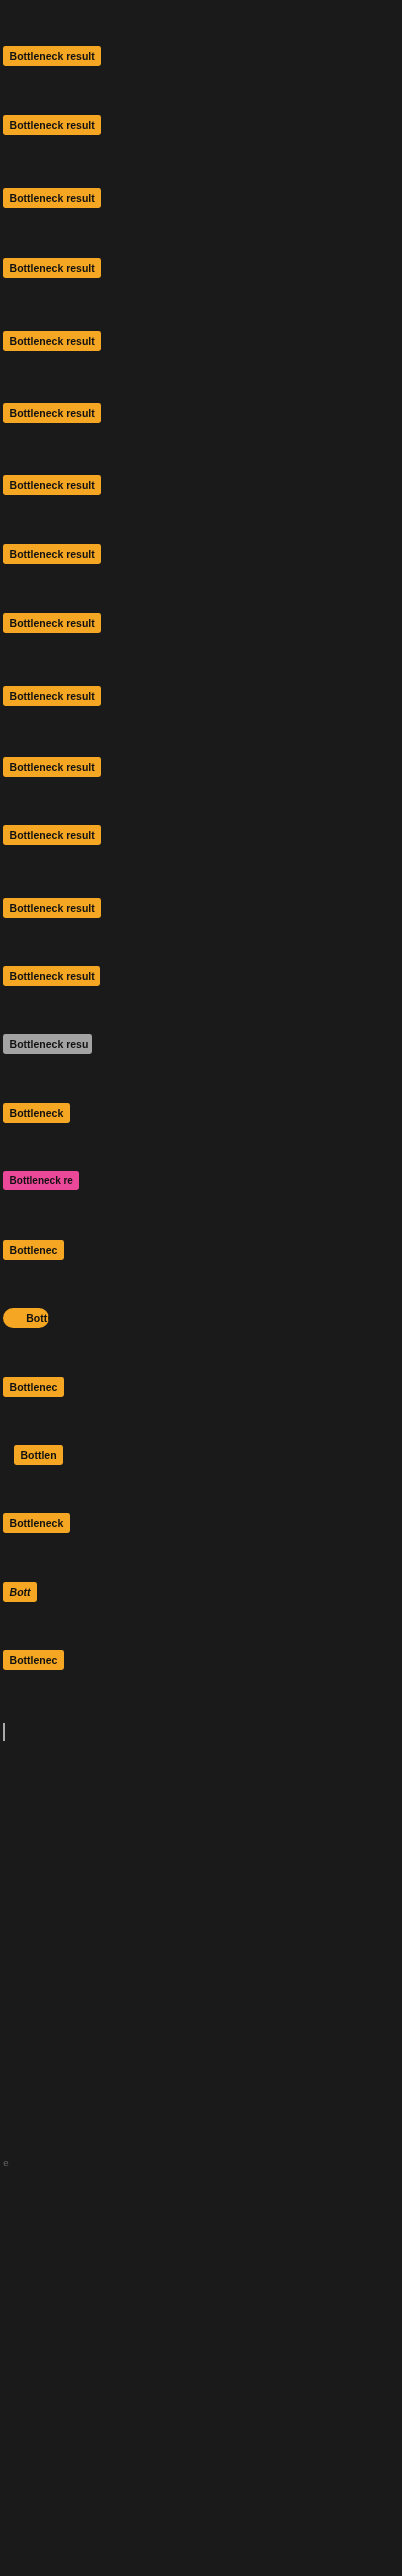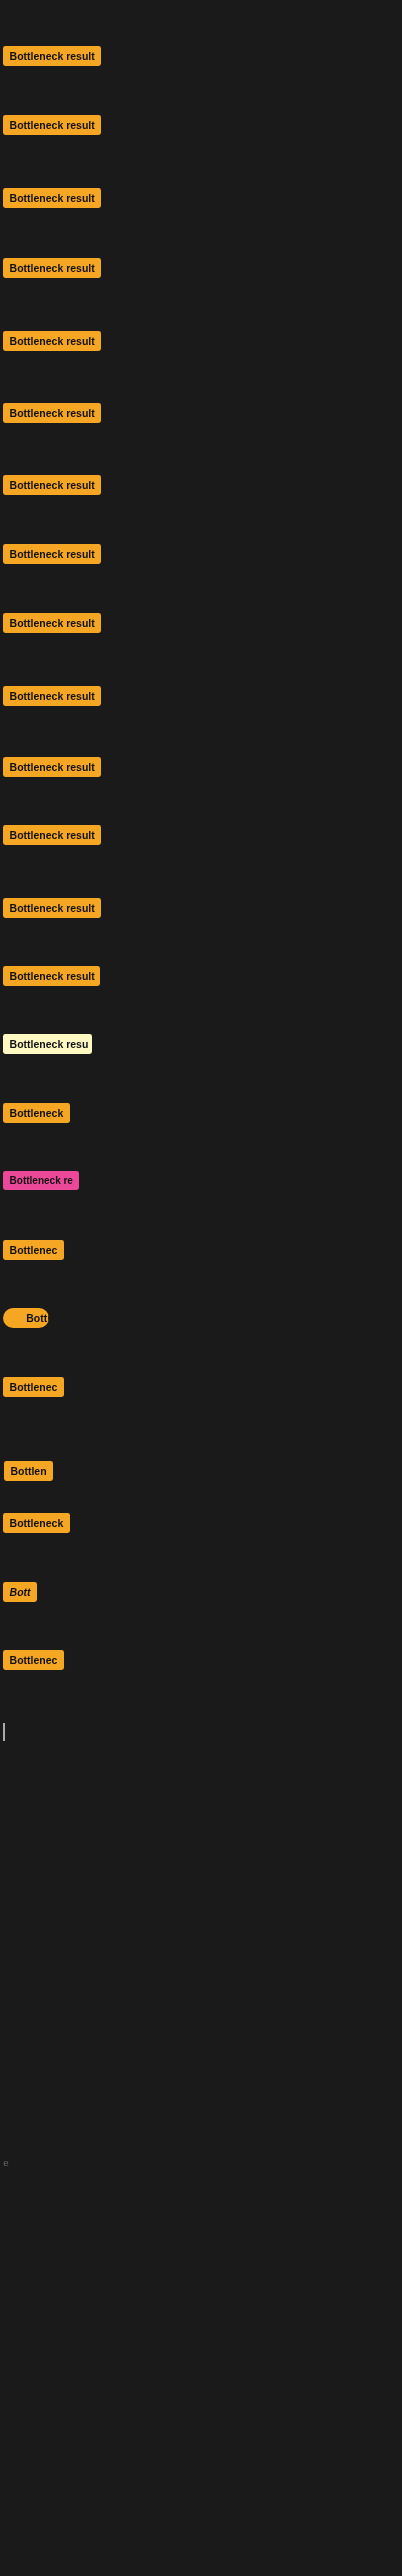--- a/index.html
+++ b/index.html
@@ -38,27 +38,27 @@
       <div style="position: absolute; top: 331px; left: 3.2px;"><span style="display: inline-block; background-color: rgb(245, 166, 35); color: rgb(17, 17, 17); font-size: 10.5px; font-weight: bold; padding: 4px 6.4px; border-radius: 2.4px; max-width: 105px; overflow: hidden; white-space: nowrap;">Bottleneck result</span></div>
       <div style="position: absolute; top: 403px; left: 3.2px;"><span style="display: inline-block; background-color: rgb(245, 166, 35); color: rgb(17, 17, 17); font-size: 10.5px; font-weight: bold; padding: 4px 6.4px; border-radius: 2.4px; max-width: 105px; overflow: hidden; white-space: nowrap;">Bottleneck result</span></div>
       <div style="position: absolute; top: 475px; left: 3.2px;"><span style="display: inline-block; background-color: rgb(245, 166, 35); color: rgb(17, 17, 17); font-size: 10.5px; font-weight: bold; padding: 4px 6.4px; border-radius: 2.4px; max-width: 105px; overflow: hidden; white-space: nowrap;">Bottleneck result</span></div>
       <div style="position: absolute; top: 544px; left: 3.2px;"><span style="display: inline-block; background-color: rgb(245, 166, 35); color: rgb(17, 17, 17); font-size: 10.5px; font-weight: bold; padding: 4px 6.4px; border-radius: 2.4px; max-width: 105px; overflow: hidden; white-space: nowrap;">Bottleneck result</span></div>
       <div style="position: absolute; top: 613px; left: 3.2px;"><span style="display: inline-block; background-color: rgb(245, 166, 35); color: rgb(17, 17, 17); font-size: 10.5px; font-weight: bold; padding: 4px 6.4px; border-radius: 2.4px; max-width: 105px; overflow: hidden; white-space: nowrap;">Bottleneck result</span></div>
       <div style="position: absolute; top: 686px; left: 3.2px;"><span style="display: inline-block; background-color: rgb(245, 166, 35); color: rgb(17, 17, 17); font-size: 10.5px; font-weight: bold; padding: 4px 6.4px; border-radius: 2.4px; max-width: 105px; overflow: hidden; white-space: nowrap;">Bottleneck result</span></div>
       <div style="position: absolute; top: 757px; left: 3.2px;"><span style="display: inline-block; background-color: rgb(245, 166, 35); color: rgb(17, 17, 17); font-size: 10.5px; font-weight: bold; padding: 4px 6.4px; border-radius: 2.4px; max-width: 105px; overflow: hidden; white-space: nowrap;">Bottleneck result</span></div>
       <div style="position: absolute; top: 825px; left: 3.2px;"><span style="display: inline-block; background-color: rgb(245, 166, 35); color: rgb(17, 17, 17); font-size: 10.5px; font-weight: bold; padding: 4px 6.4px; border-radius: 2.4px; max-width: 105px; overflow: hidden; white-space: nowrap;">Bottleneck result</span></div>
       <div style="position: absolute; top: 898px; left: 3.2px;"><span style="display: inline-block; background-color: rgb(245, 166, 35); color: rgb(17, 17, 17); font-size: 10.5px; font-weight: bold; padding: 4px 6.4px; border-radius: 2.4px; max-width: 105px; overflow: hidden; white-space: nowrap;">Bottleneck result</span></div>
       <div style="position: absolute; top: 966px; left: 3.2px;"><span style="display: inline-block; background-color: rgb(245, 166, 35); color: rgb(17, 17, 17); font-size: 10.5px; font-weight: bold; padding: 4px 6.4px; border-radius: 2.4px; max-width: 97px; overflow: hidden; white-space: nowrap;">Bottleneck result</span></div>
-      <div style="position: absolute; top: 1034px; left: 3.2px;"><span style="display: inline-block; background-color: #fef9c3; color: rgb(17, 17, 17); font-size: 10.5px; font-weight: bold; padding: 4px 6.4px; border-radius: 2.4px; max-width: 89px; overflow: hidden; white-space: nowrap;">Bottleneck resu</span></div>
+      <div style="position: absolute; top: 1034px; left: 3.2px;"><span style="display: inline-block; background-color: #a3a3a3; color: rgb(17, 17, 17); font-size: 10.5px; font-weight: bold; padding: 4px 6.4px; border-radius: 2.4px; max-width: 89px; overflow: hidden; white-space: nowrap;">Bottleneck resu</span></div>
       <div style="position: absolute; top: 1103px; left: 3.2px;"><span style="display: inline-block; background-color: rgb(245, 166, 35); color: rgb(17, 17, 17); font-size: 10.5px; font-weight: bold; padding: 4px 6.4px; border-radius: 2.4px; max-width: 68px; overflow: hidden; white-space: nowrap;">Bottleneck</span></div>
       <div style="position: absolute; top: 1171px; left: 3.2px;"><span style="display: inline-block; background-color: #ec4899; color: rgb(17, 17, 17); font-size: 10px; font-weight: bold; padding: 4px 6.4px; border-radius: 2.4px; max-width: 76px; overflow: hidden; white-space: nowrap;">Bottleneck re</span></div>
       <div style="position: absolute; top: 1240px; left: 3.2px;"><span style="display: inline-block; background-color: rgb(245, 166, 35); color: rgb(17, 17, 17); font-size: 10.5px; font-weight: bold; padding: 4px 6.4px; border-radius: 2.4px; max-width: 64px; overflow: hidden; white-space: nowrap;">Bottlenec</span></div>
       <div style="position: absolute; top: 1308px; left: 3.2px;"><span style="display: inline-block; background-color: rgb(245, 166, 35); color: rgb(17, 17, 17); font-size: 10.5px; font-weight: bold; padding: 4px 23px; border-radius: 10px; max-width: 44px; overflow: hidden; white-space: nowrap;">Bottle</span></div>
       <div style="position: absolute; top: 1377px; left: 3.2px;"><span style="display: inline-block; background-color: rgb(245, 166, 35); color: rgb(17, 17, 17); font-size: 10.5px; font-weight: bold; padding: 4px 6.4px; border-radius: 2.4px; max-width: 64px; overflow: hidden; white-space: nowrap;">Bottlenec</span></div>
-      <div style="position: absolute; top: 1445px; left: 4px; margin-top: 16px;"><span style="display: inline-block; background-color: rgb(245, 166, 35); color: rgb(17, 17, 17); font-size: 10.5px; font-weight: bold; padding: 4px 6.4px; border-radius: 2.4px; max-width: 52px; overflow: hidden; white-space: nowrap;">Bottlen</span></div>
+      <div style="position: absolute; top: 1445px; left: 14px;"><span style="display: inline-block; background-color: rgb(245, 166, 35); color: rgb(17, 17, 17); font-size: 10.5px; font-weight: bold; padding: 4px 6.4px; border-radius: 2.4px; max-width: 52px; overflow: hidden; white-space: nowrap;">Bottlen</span></div>
       <div style="position: absolute; top: 1513px; left: 3.2px;"><span style="display: inline-block; background-color: rgb(245, 166, 35); color: rgb(17, 17, 17); font-size: 10.5px; font-weight: bold; padding: 4px 6.4px; border-radius: 2.4px; max-width: 68px; overflow: hidden; white-space: nowrap;">Bottleneck</span></div>
       <div style="position: absolute; top: 1582px; left: 3.2px;"><span style="display: inline-block; background-color: rgb(245, 166, 35); color: rgb(17, 17, 17); font-size: 10.5px; font-weight: bold; padding: 4px 6.4px; border-radius: 2.4px; max-width: 36px; overflow: hidden; white-space: nowrap; font-style: italic;">Bott</span></div>
       <div style="position: absolute; top: 1650px; left: 3.2px;"><span style="display: inline-block; background-color: rgb(245, 166, 35); color: rgb(17, 17, 17); font-size: 10.5px; font-weight: bold; padding: 4px 6.4px; border-radius: 2.4px; max-width: 64px; overflow: hidden; white-space: nowrap;">Bottlenec</span></div>
     </div>
 
   <div style="position: absolute; left: 3.2px; width: 1.6px; height: 17.7px; background-color: #aaaaaa; top: 1723px;"></div>
 
   <div style="position: absolute; top: 2157px; left: 3.2px; color: #666; font-size: 9.7px;">
     <span>e</span>
   </div>

